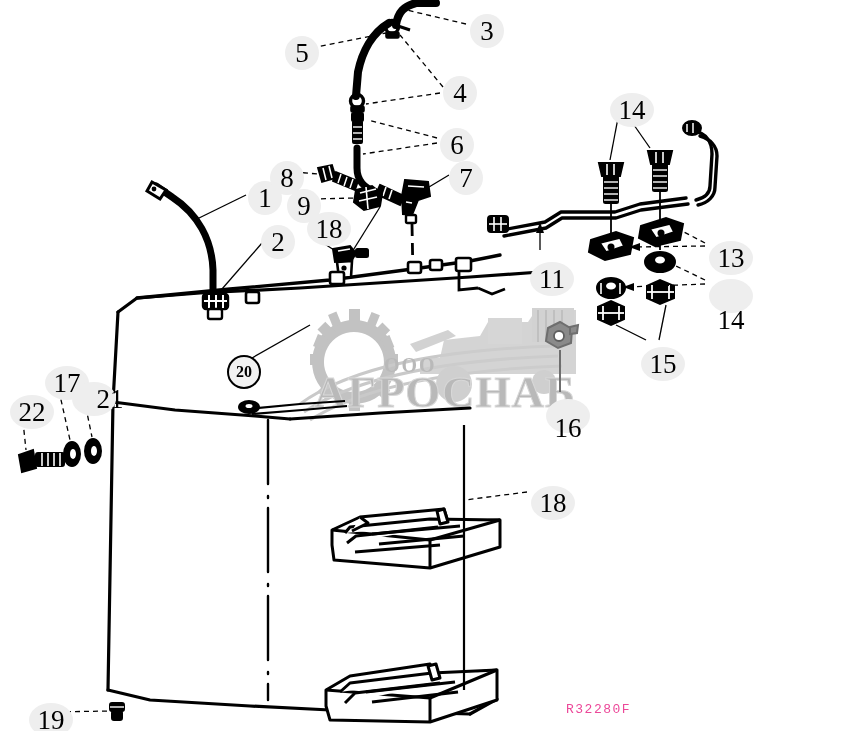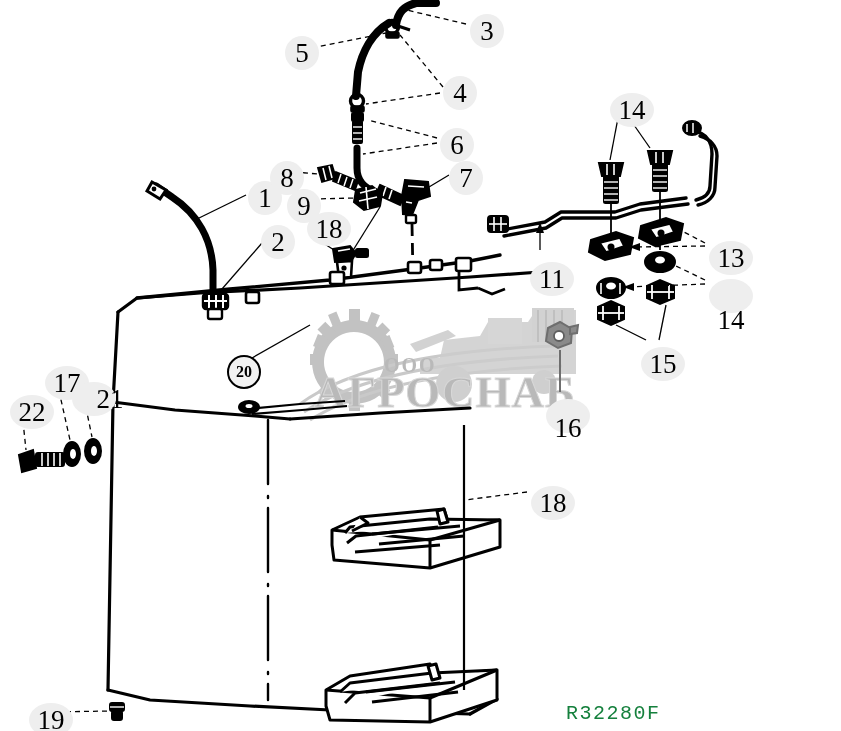--- a/index.html
+++ b/index.html
@@ -41,23 +41,23 @@
     border-radius: 50%;
     background: #f2f2f2;
     border: 2px solid #000000;
     box-sizing: border-box;
   }
   #drawing-number {
     position: absolute;
     left: 566px;
     top: 702px;
     font-family: "Liberation Mono", monospace;
-    font-size: 20px;
+    font-size: 13px;
     letter-spacing: 1.5px;
-    color: #15803d;
+    color: #ec4899;
     white-space: nowrap;
   }
   #watermark {
     position: absolute;
     left: 292px;
     top: 300px;
     width: 285px;
     height: 130px;
     pointer-events: none;
   }

